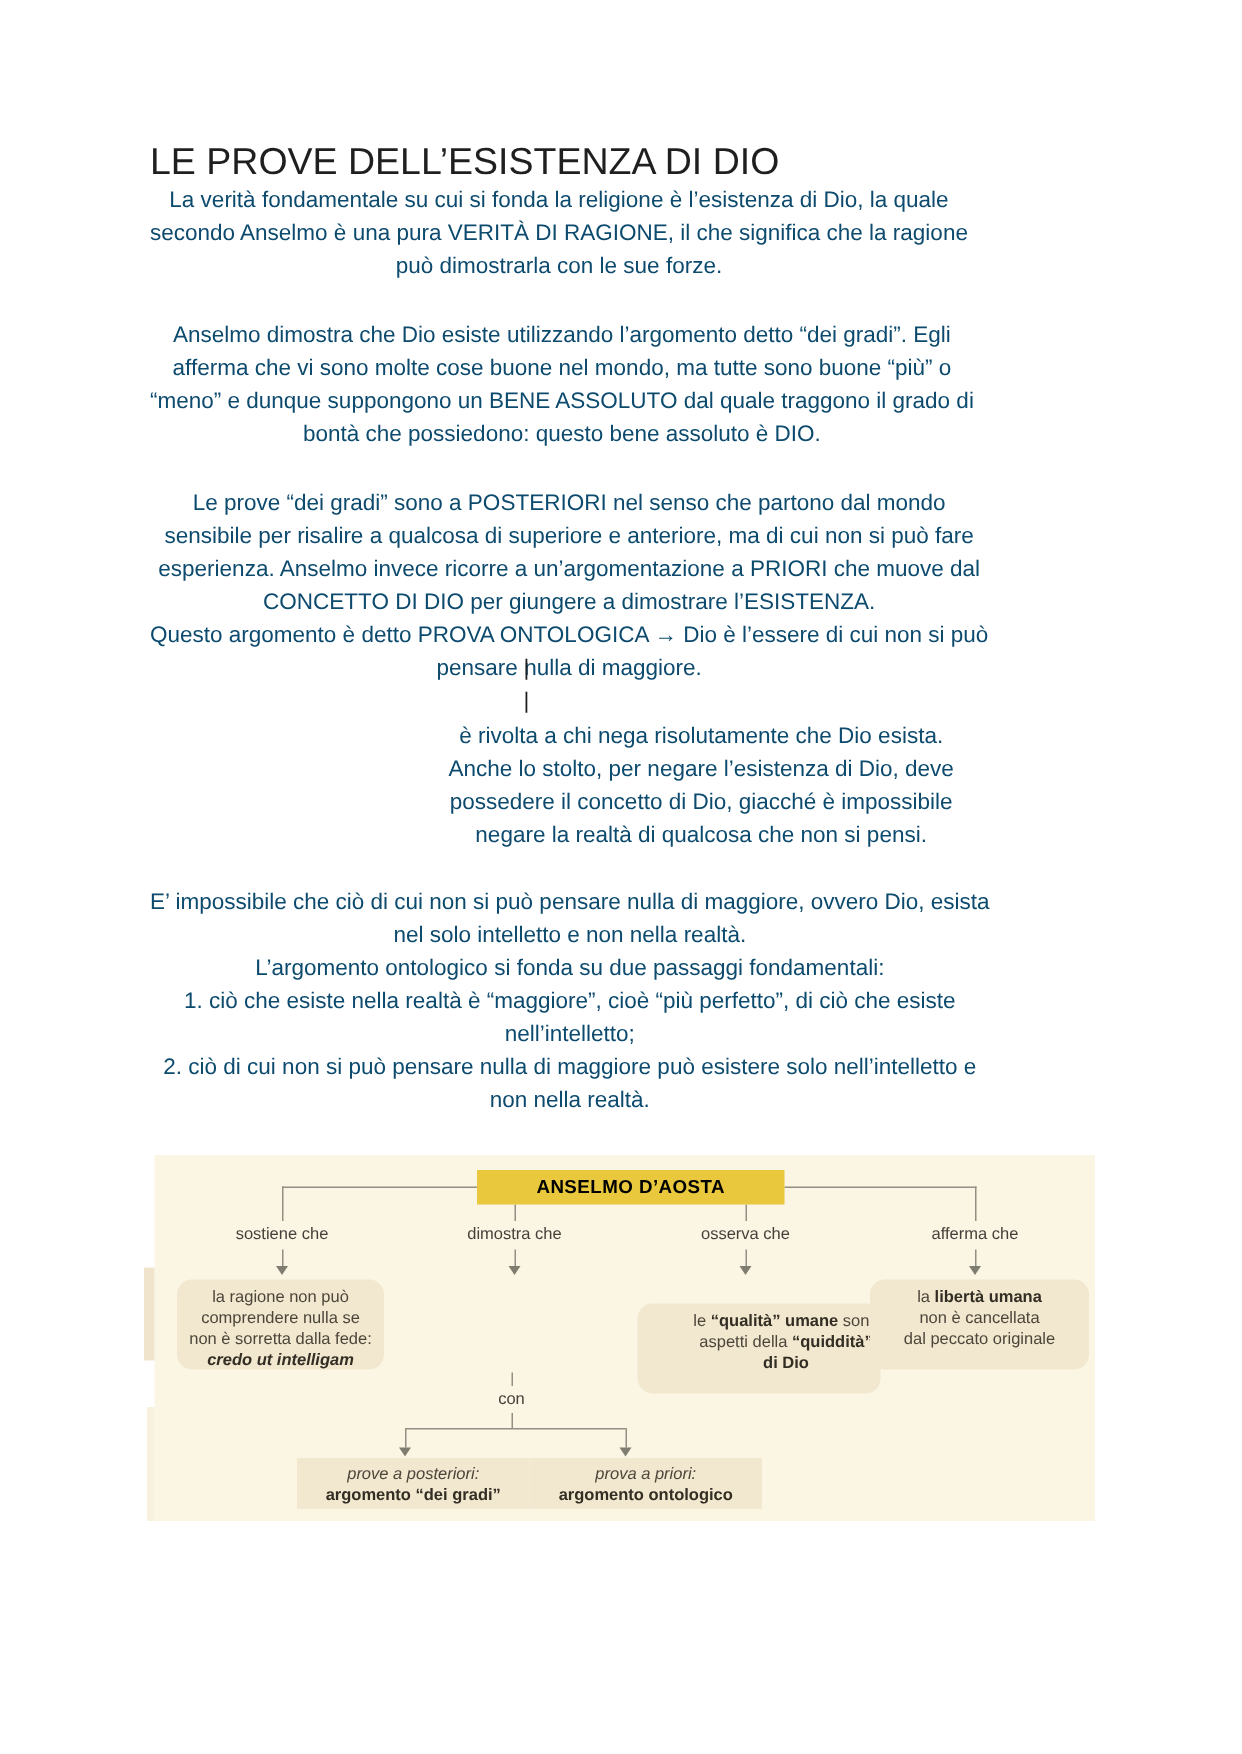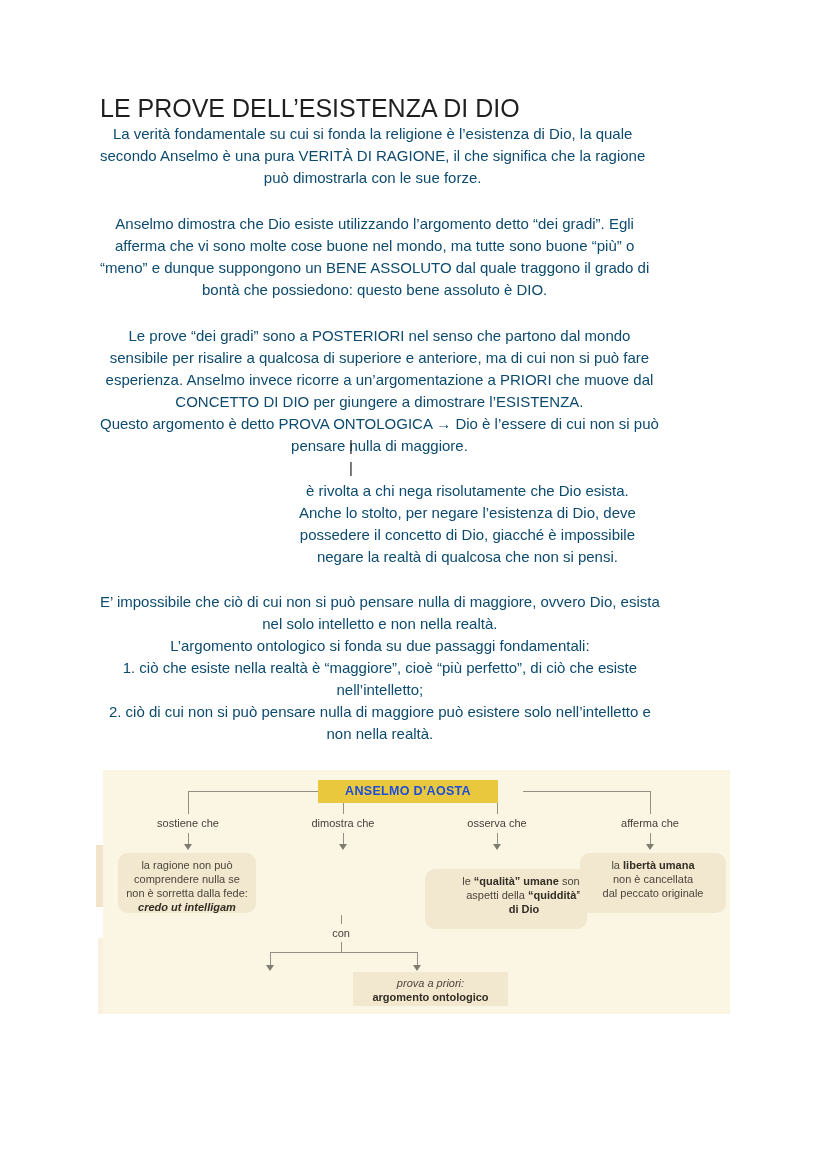--- a/index.html
+++ b/index.html
@@ -17,22 +17,22 @@
   .diagram { left:103px; top:770px; width:627px; height:244px; background:#fbf5e3;
              font-family:"Liberation Sans", sans-serif; color:#46413a; }
   .edge-artifact { position:absolute; left:-7px; top:75px; width:7px; height:62px; background:#f0e5cc; }
   .edge-artifact2 { position:absolute; left:-5px; top:168px; width:5px; height:76px; background:#f8f1de; }
   .dline-h, .dline-v { position:absolute; background:#928f84; }
   .dline-h { height:1px; }
   .dline-v { width:1px; }
   .d-arrowhead { position:absolute; width:0; height:0;
     border-left:4px solid transparent; border-right:4px solid transparent;
     border-top:6px solid #7f7c70; }
-  .d-root { position:absolute; left:215px; top:10px; width:180px; height:23px;
-    background:#e9c83e; color:#1d4ed8; font-weight:bold; font-size:12.5px;
+  .d-root { position:absolute; left:215px; top:10px; width:205px; height:23px;
+    background:#e9c83e; color:#000000; font-weight:bold; font-size:12.5px;
     line-height:23px; text-align:center; letter-spacing:.3px; }
   .d-label { position:absolute; width:120px; text-align:center; font-size:11px;
     color:#45413a; line-height:14px; }
   .dbox { position:absolute; background:#f2e7cf; text-align:center; font-size:11px;
     line-height:14px; color:#4c463a; padding-top:5px; height:60px;border-radius:10px; }
   .dbox b { color:#332e24; }
   .dbox .bi { font-weight:bold; font-style:italic; color:#332e24; }
   .dbox-sm { position:absolute; background:#f2e7cf; text-align:center; font-size:11px;
     line-height:14px; color:#4c463a; padding-top:4px; height:34px; }
   .dbox-sm .it { font-style:italic; }
@@ -126,19 +126,23 @@
 
     <div class="dline-v" style="left:238px;top:145px;height:9px;"></div>
     <div class="d-label" style="left:178px;top:156px;">con</div>
     <div class="dline-v" style="left:238px;top:172px;height:10px;"></div>
     <div class="dline-h" style="left:167px;top:182px;width:147px;"></div>
     <div class="dline-v" style="left:167px;top:182px;height:13px;"></div>
     <div class="d-arrowhead" style="left:163px;top:195px;"></div>
     <div class="dline-v" style="left:314px;top:182px;height:13px;"></div>
     <div class="d-arrowhead" style="left:310px;top:195px;"></div>
 
+    <div class="dbox-sm" style="left:95px;top:202px;width:155px;">
+      <div class="it">prove a posteriori:</div>
+      <div><b>argomento “dei gradi”</b></div>
+    </div>
     <div class="dbox-sm" style="left:250px;top:202px;width:155px;">
       <div class="it">prova a priori:</div>
       <div><b>argomento ontologico</b></div>
     </div>
   </div>
 
 </div>
 
 </body></html>

